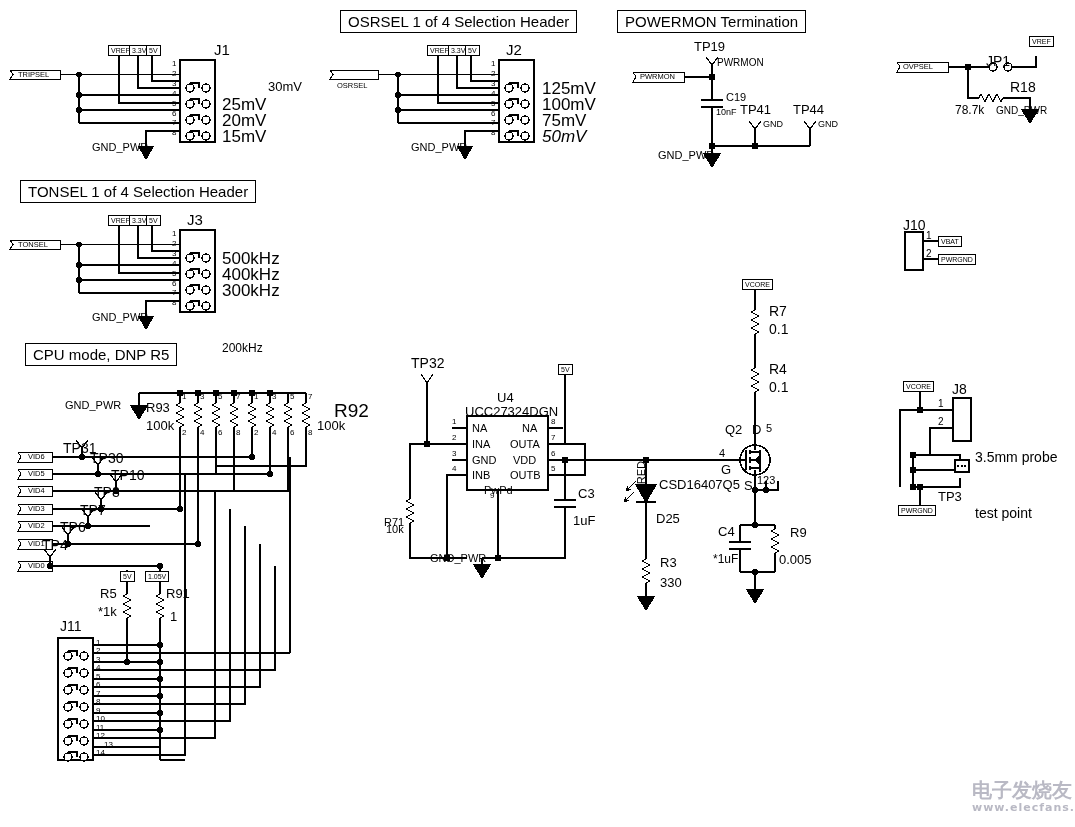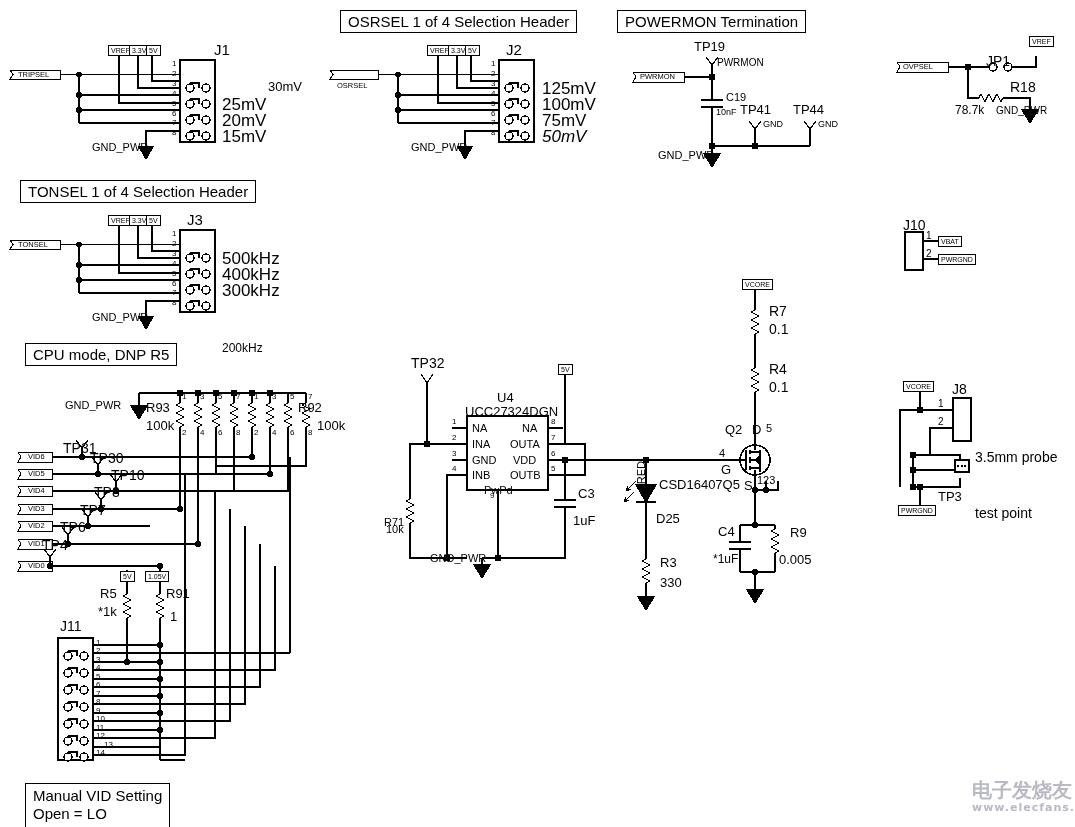--- a/index.html
+++ b/index.html
@@ -445,24 +445,20 @@
   <path d="M127,578 L127,570"></path>
   <path d="M160,578 L160,570"></path>
 
   </g>
 </svg>
 
 <div class="title-box" style="left:340px;top:10px;">OSRSEL 1 of 4 Selection Header</div>
 <div class="title-box" style="left:617px;top:10px;">POWERMON Termination</div>
 <div class="title-box" style="left:20px;top:180px;">TONSEL 1 of 4 Selection Header</div>
 <div class="title-box" style="left:25px;top:343px;">CPU mode, DNP R5</div>
-<div class="title-box two" style="left:25px;top:783px;">
-  <div>Manual VID Setting</div>
-  <div>Open = LO</div>
-</div>
 
 <div class="portlbl" style="left:18px;top:71px;">TRIPSEL</div>
 <div class="netflag" style="left:108px;top:45px;">VREF</div>
 <div class="netflag" style="left:129px;top:45px;">3.3V</div>
 <div class="netflag" style="left:146px;top:45px;">5V</div>
 <div class="lbl" style="left:176px;top:42px;font-size:15px;margin-left:38px;">J1</div>
 <div class="pinnum" style="left:172px;top:60px;">1</div>
 <div class="pinnum" style="left:172px;top:70px;">2</div>
 <div class="pinnum" style="left:172px;top:80px;">3</div>
 <div class="pinnum" style="left:172px;top:90px;">4</div>
@@ -597,21 +593,21 @@
 <div class="lbl" style="left:744px;top:479px;font-size:13px;">S</div>
 <div class="pinnum" style="left:757px;top:475px;font-size:11px;">123</div>
 <div class="lbl" style="left:718px;top:525px;font-size:13px;">C4</div>
 <div class="lbl" style="left:713px;top:553px;font-size:12px;">*1uF</div>
 <div class="lbl" style="left:790px;top:526px;font-size:13px;">R9</div>
 <div class="lbl" style="left:779px;top:553px;font-size:13px;">0.005</div>
 
 <div class="lbl" style="left:65px;top:400px;font-size:11px;">GND_PWR</div>
 <div class="lbl" style="left:146px;top:401px;font-size:13px;">R93</div>
 <div class="lbl" style="left:146px;top:419px;font-size:13px;">100k</div>
-<div class="lbl" style="left:298px;top:401px;font-size:13px;">R92</div>
+<div class="lbl" style="left:334px;top:401px;font-size:19px;">R92</div>
 <div class="lbl" style="left:317px;top:419px;font-size:13px;">100k</div>
 
 <div class="pinnum" style="left:182px;top:393px;font-size:8px;">1</div>
 <div class="pinnum" style="left:200px;top:393px;font-size:8px;">3</div>
 <div class="pinnum" style="left:218px;top:393px;font-size:8px;">5</div>
 <div class="pinnum" style="left:236px;top:393px;font-size:8px;">7</div>
 <div class="pinnum" style="left:254px;top:393px;font-size:8px;">1</div>
 <div class="pinnum" style="left:272px;top:393px;font-size:8px;">3</div>
 <div class="pinnum" style="left:290px;top:393px;font-size:8px;">5</div>
 <div class="pinnum" style="left:308px;top:393px;font-size:8px;">7</div>

